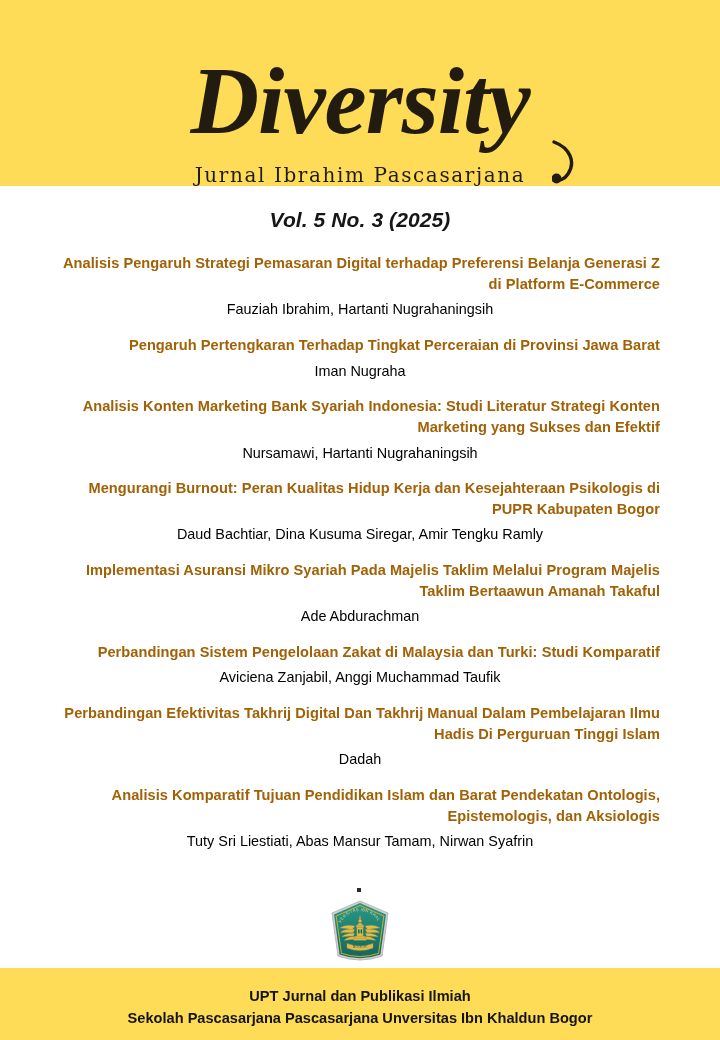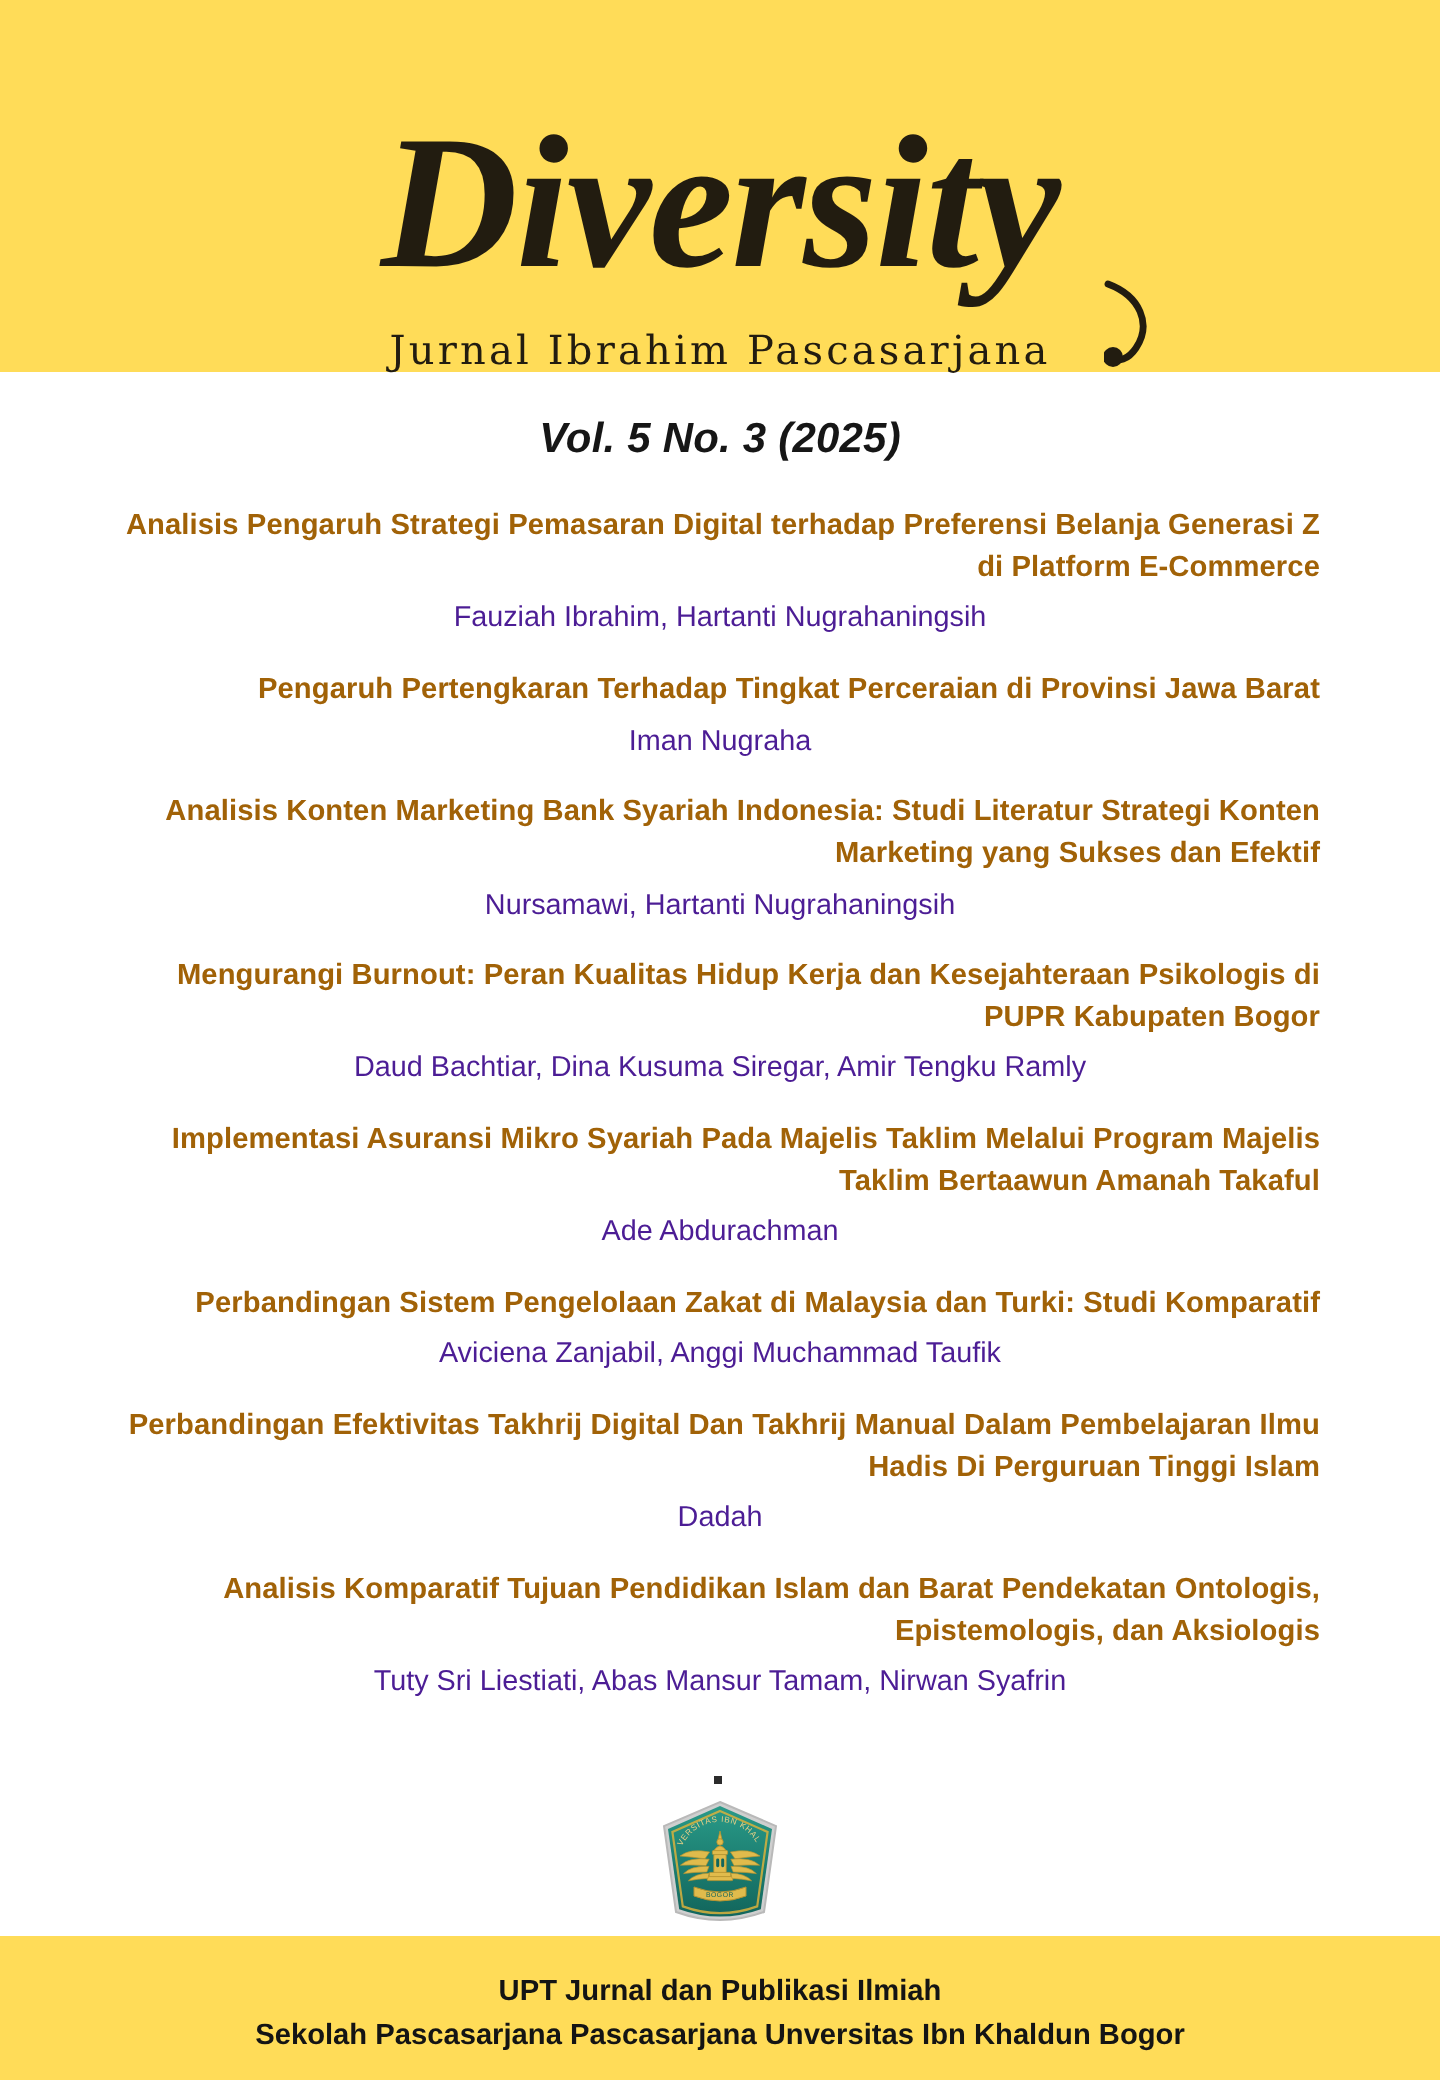--- a/index.html
+++ b/index.html
@@ -110,21 +110,21 @@
     color: #a16207;
     letter-spacing: 0.05px;
   }
 
   .art-authors {
     margin: 5px 0 0 0;
     text-align: center;
     font-size: 14.4px;
     font-weight: normal;
     line-height: 1.42;
-    color: #4c1d95;
+    color: #000000;
     padding-bottom: 9px;
   }
 
   
   .stray-dot {
     position: absolute;
     left: 357px;
     top: 888px;
     width: 4px;
     height: 4px;

